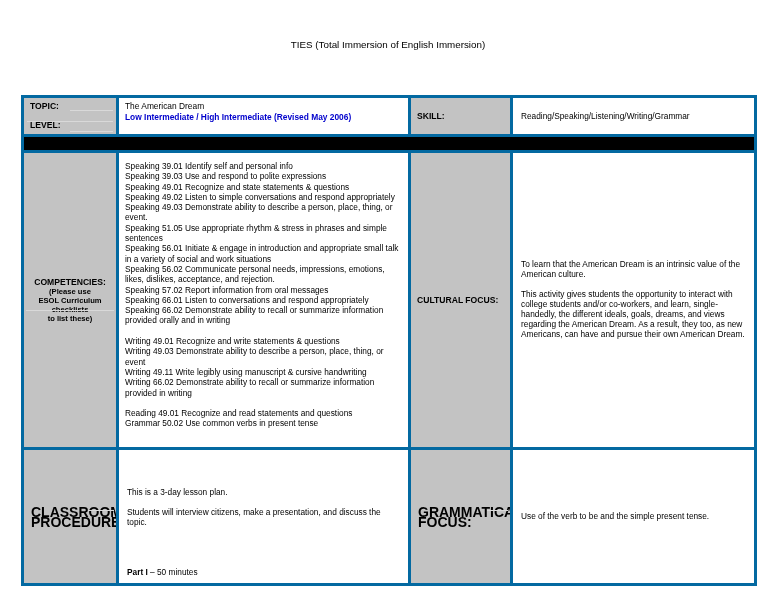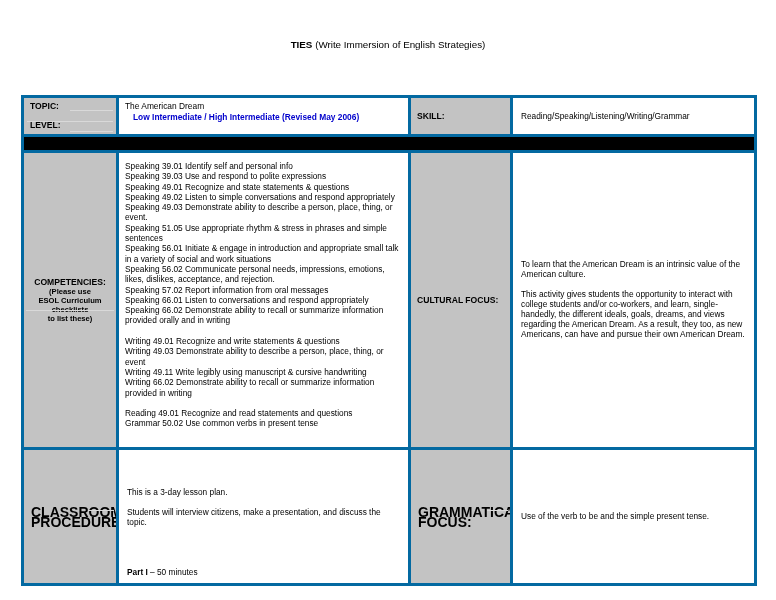--- a/index.html
+++ b/index.html
@@ -10,21 +10,21 @@
     background: #ffffff;
     overflow: hidden;
     font-family: "Liberation Sans", sans-serif;
     color: #000;
   }
 
   
   .header { position: absolute; top: 35px; left: 0; right: 0; text-align: center; }
   .title { font-size: 13.2px; font-weight: bold; letter-spacing: 0.2px; line-height: 15px; }
   .subtitle { font-size: 9.8px; line-height: 13px; margin-top: 3px; }
-  .subtitle .st-bold { font-weight: bold; }
+  .subtitle .st-bold { font-weight: normal; }
   .subtitle2 { font-size: 9.8px; line-height: 13px; }
 
   
   table.plan {
     position: absolute;
     left: 21px;
     top: 95px;
     border-collapse: collapse;
     table-layout: fixed;
     width: 733px;
@@ -36,21 +36,21 @@
     font-size: 8.3px;
     overflow: hidden;
   }
   .label-cell { background: var(--label_bg, #c3c3c3); font-weight: bold; }
 
   
   .topic-cell { position: relative; height: 36px; }
   .topic-label { position: absolute; top: 3px; left: 6px; font-size: 8.6px; }
   .level-label { position: absolute; bottom: 4px; left: 6px; font-size: 8.6px; }
   .topic-value-cell { padding: 3px 6px 0; line-height: 10.5px; font-size: 8.4px; }
-  .level-value { color: var(--accent_blue, #0000cc); font-weight: bold; margin-left: 8px; }
+  .level-value { color: var(--accent_blue, #0000cc); font-weight: bold; }
   .skill-label-cell { vertical-align: middle; padding-left: 6px; font-size: 8.6px; white-space: nowrap; }
   .skill-value-cell { vertical-align: middle; padding-left: 8px; }
 
   
   .separator-cell { background: var(--separator, #000); height: 13px; padding: 0; }
 
   
   .comp-label-cell { vertical-align: middle; text-align: center; position: relative; height: 294px; }
   .comp-label { font-size: 8.6px; line-height: 10px; }
   .comp-note div { font-size: 7.6px; line-height: 9.2px; font-weight: bold; }
@@ -80,21 +80,21 @@
   .u-proc    { top: 60px; left: 64px; right: 2px; }
   .u-gram    { top: 60px; left: 76px; right: 2px; }
 </style>
 </head>
 <body>
 
 <div class="page">
 
   <div class="header">
     <div class="subtitle">
-      <span class="st-bold">TIES</span><span> (Write Immersion of English Strategies)</span>
+      <span class="st-bold">TIES</span><span> (Total Immersion of English Immersion)</span>
     </div>
   </div>
 
   <table class="plan">
     <colgroup>
       <col style="width:95px">
         <col style="width:292px">
         <col style="width:102px">
         <col style="width:244px">
     </colgroup>

